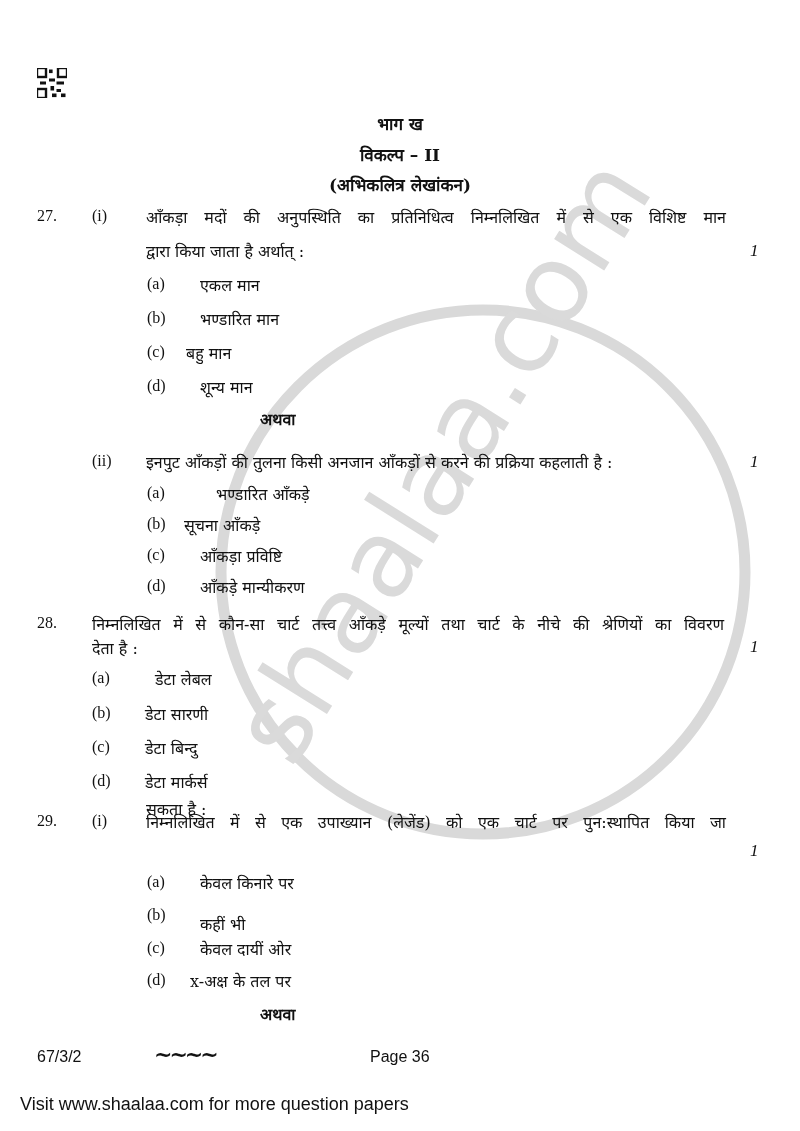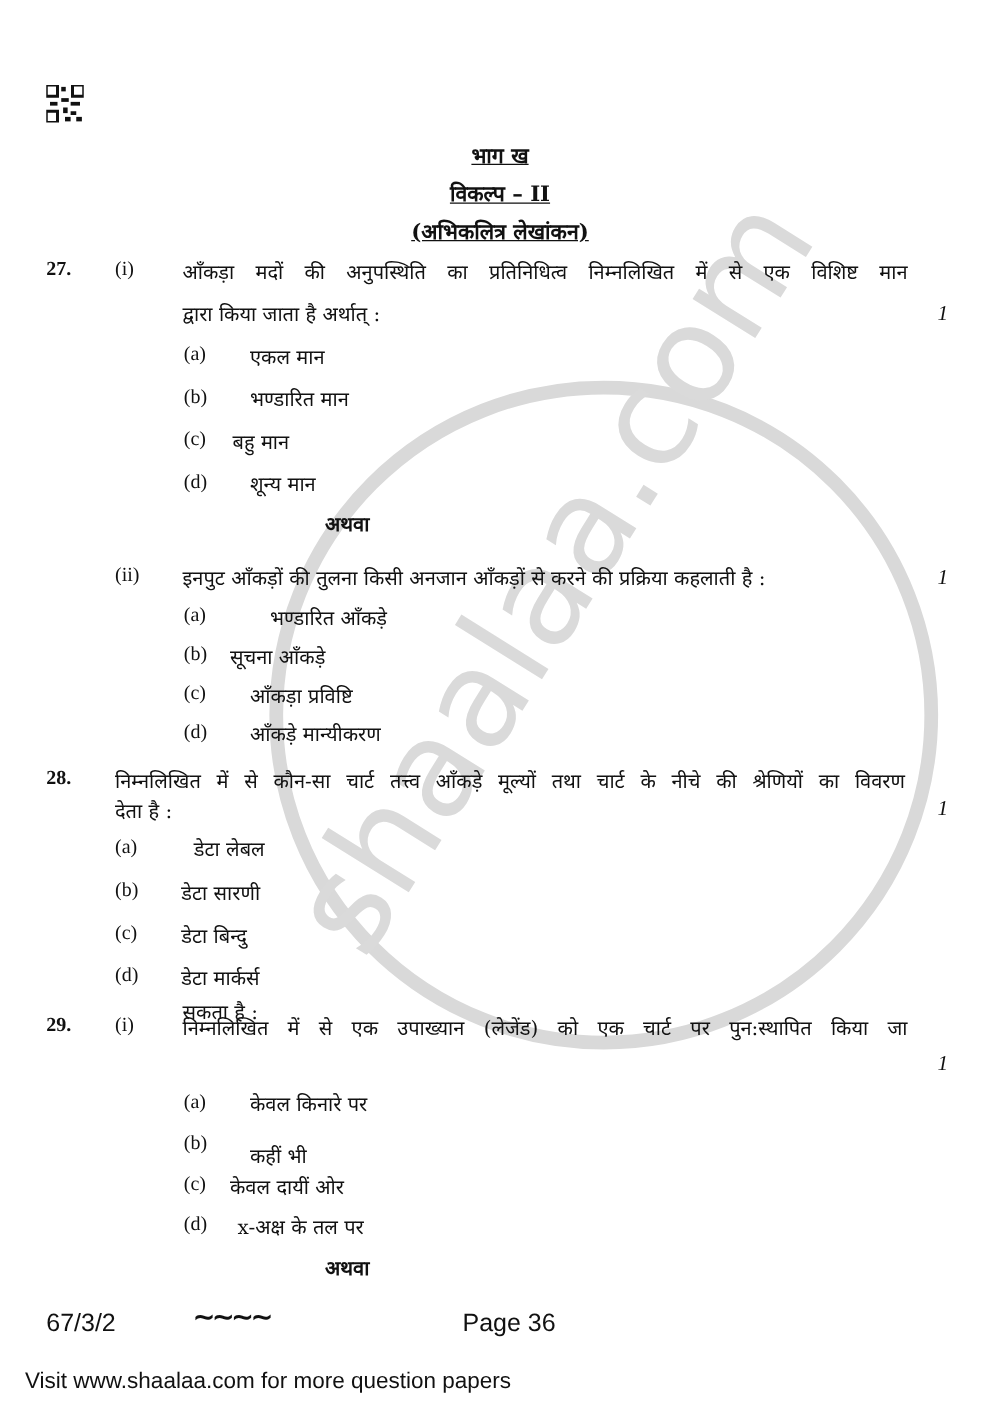--- a/index.html
+++ b/index.html
@@ -4,27 +4,27 @@
 <style>
   html, body { margin: 0; padding: 0; }
   body {
     width: 800px; height: 1131px; background: #ffffff; position: relative;
     overflow: hidden; color: #111;
     font-family: "DejaVu Serif", "Liberation Serif", serif;
   }
   .qr { position: absolute; left: 37px; top: 68px; width: 30px; height: 30px; }
   .watermark { position: absolute; left: 0; top: 0; width: 800px; height: 1131px; pointer-events: none; }
   .abs { position: absolute; white-space: nowrap; }
-  .hdr { font-size: 17px; font-weight: bold; left: 0; width: 800px; text-align: center; text-decoration: underline; }
+  .hdr { font-size: 17px; font-weight: bold; left: 0; width: 800px; text-align: center; }
   .txt { font-size: 16px; }
-  .qnum { font-size: 16px; font-weight: bold; font-family: "Liberation Serif", serif; }
+  .qnum { font-size: 16px; font-weight: normal; font-family: "Liberation Serif", serif; }
   .lbl { font-size: 16px; font-family: "Liberation Serif", serif; }
   .mark { font-size: 17px; font-style: italic; font-family: "Liberation Serif", serif; }
   .or { font-size: 16px; font-weight: bold; }
-  .footer { font-size: 20px; font-family: "Liberation Sans", sans-serif; }
+  .footer { font-size: 16px; font-family: "Liberation Sans", sans-serif; }
   .visit { font-size: 18px; font-family: "Liberation Sans", sans-serif; }
   .tilde { font-size: 22px; font-weight: bold; letter-spacing: -3px; font-family: "DejaVu Sans", sans-serif; }
   .just { width: 580px; text-align: justify; text-align-last: justify; }
 </style>
 </head>
 <body>
 
 <svg class="watermark" viewBox="0 0 800 1131">
   <circle cx="483" cy="572" r="262" fill="none" stroke="#d9d9d9" stroke-width="11"></circle>
   <text x="0" y="0" transform="translate(292,770) rotate(-58)" font-family="DejaVu Sans, sans-serif" font-size="108" fill="#dadada">shaalaa.com</text>
@@ -101,21 +101,21 @@
   <div class="abs lbl" style="left:92px;top:812px">(i)</div>
   <div class="abs txt just" style="left:146px;top:811px">निम्नलिखित में से एक उपाख्यान (लेजेंड) को एक चार्ट पर पुन:स्थापित किया जा</div>
   <div class="abs txt" style="left:146px;top:798px">सकता है :</div>
   <div class="abs mark" style="left:750px;top:841px">1</div>
 
   <div class="abs lbl" style="left:147px;top:873px">(a)</div>
   <div class="abs txt" style="left:200px;top:872px">केवल किनारे पर</div>
   <div class="abs lbl" style="left:147px;top:906px">(b)</div>
   <div class="abs txt" style="left:200px;top:913px">कहीं भी</div>
   <div class="abs lbl" style="left:147px;top:939px">(c)</div>
-  <div class="abs txt" style="left:184px;top:938px">केवल दायीं ओर</div>
+  <div class="abs txt" style="left:200px;top:938px">केवल दायीं ओर</div>
   <div class="abs lbl" style="left:147px;top:971px">(d)</div>
   <div class="abs txt" style="left:190px;top:970px">x-अक्ष के तल पर</div>
 
   <div class="abs or" style="left:260px;top:1003px">अथवा</div>
 </div>
 
 <div class="abs footer" style="left:37px;top:1048px">67/3/2</div>
 <div class="abs tilde" style="left:154px;top:1042px">~~~~</div>
 <div class="abs footer" style="left:370px;top:1048px">Page 36</div>
 <div class="abs visit" style="left:20px;top:1094px">Visit www.shaalaa.com for more question papers</div>

